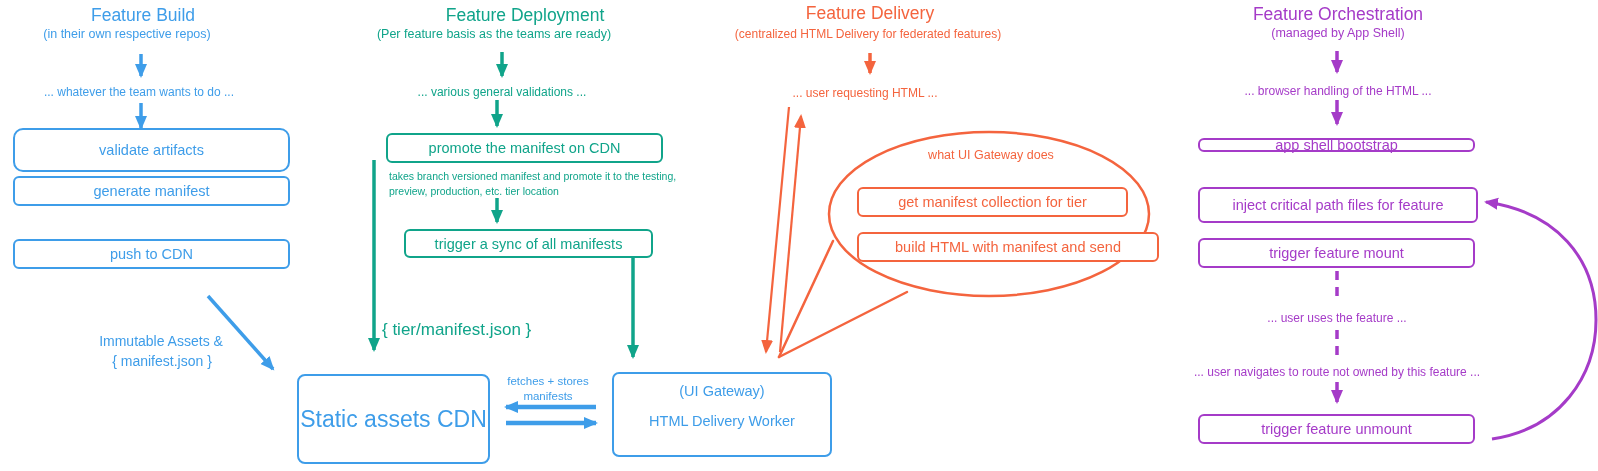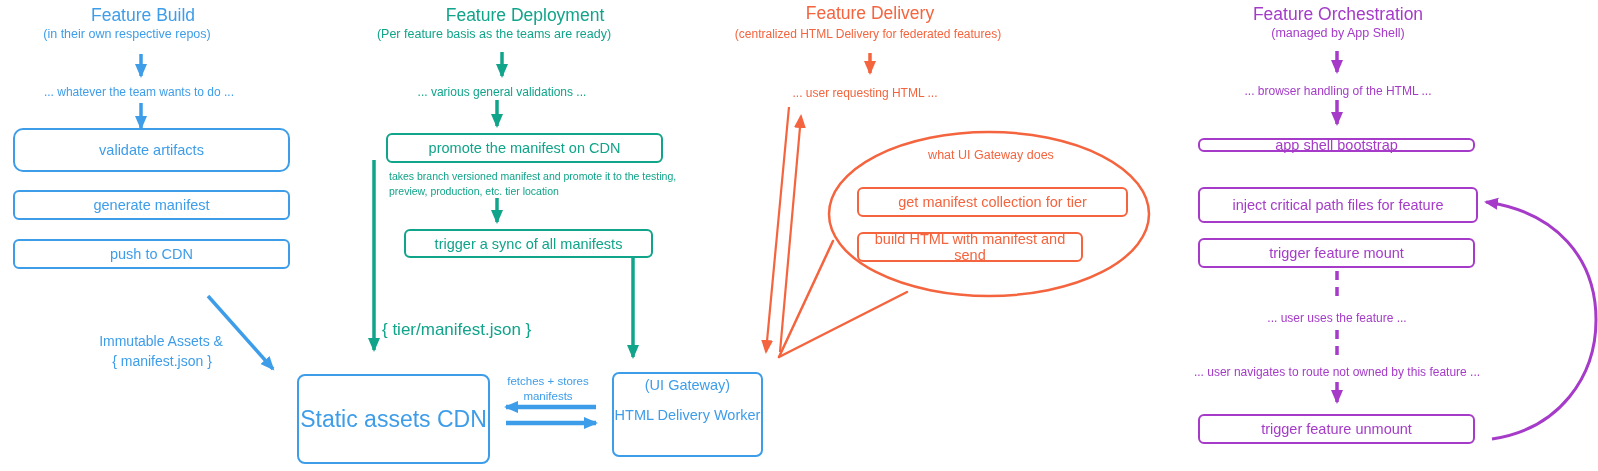--- a/index.html
+++ b/index.html
@@ -78,21 +78,21 @@
     <line x1="1337" y1="330" x2="1337" y2="358" stroke="#A53BC8" stroke-width="3.5" stroke-dasharray="9 7"></line>
     <line x1="1337" y1="382" x2="1337" y2="402" stroke="#A53BC8" stroke-width="3.5" marker-end="url(#mPurple)"></line>
     <path d="M1492,439 C1560,429 1596,376 1596,320 C1596,258 1556,212 1486,202" fill="none" stroke="#A53BC8" stroke-width="3" marker-end="url(#mPurple)"></path>
   </svg>
 
   <div class="lbl title c-blue" style="left:43px;top:5px;width:200px;">Feature Build</div>
   <div class="lbl subtitle c-blue" style="left:27px;top:27px;width:200px;">(in their own respective repos)</div>
   <div class="lbl note c-blue" style="left:39px;top:85px;width:200px;">... whatever the team wants to do ...</div>
 
   <div class="box b-blue c-blue" style="left:13px;top:128px;width:277px;height:44px;border-radius:10px;">validate artifacts</div>
-  <div class="box b-blue c-blue" style="left:13px;top:190px;width:277px;height:30px;">generate manifest</div>
+  <div class="box b-blue c-blue" style="left:13px;top:176px;width:277px;height:30px;">generate manifest</div>
   <div class="box b-blue c-blue" style="left:13px;top:239px;width:277px;height:30px;">push to CDN</div>
 
   <div class="lbl edge-label c-blue" style="left:61px;top:325px;width:200px;">Immutable Assets &amp;</div>
   <div class="lbl edge-label c-blue" style="left:62px;top:345px;width:200px;">{ manifest.json }</div>
 
   <div class="lbl title c-teal" style="left:425px;top:5px;width:200px;">Feature Deployment</div>
   <div class="lbl subtitle c-teal" style="left:364px;top:27px;width:260px;">(Per feature basis as the teams are ready)</div>
   <div class="lbl note c-teal" style="left:382px;top:85px;width:240px;">... various general validations ...</div>
 
   <div class="box b-teal c-teal" style="left:386px;top:133px;width:277px;height:30px;">promote the manifest on CDN</div>
@@ -100,38 +100,38 @@
   <div class="box b-teal c-teal" style="left:404px;top:229px;width:249px;height:29px;">trigger a sync of all manifests</div>
 
   <div class="abs c-teal" style="left:382px;top:320px;font-size:17px;">{ tier/manifest.json }</div>
 
   <div class="lbl title c-orange" style="left:770px;top:3px;width:200px;">Feature Delivery</div>
   <div class="lbl c-orange" style="left:733px;top:27px;width:270px;font-size:12px;">(centralized HTML Delivery for federated features)</div>
   <div class="lbl note c-orange" style="left:765px;top:86px;width:200px;">... user requesting HTML ...</div>
 
   <div class="lbl c-orange" style="left:891px;top:148px;width:200px;font-size:12.5px;">what UI Gateway does</div>
   <div class="box b-orange c-orange" style="left:857px;top:187px;width:271px;height:30px;">get manifest collection for tier</div>
-  <div class="box b-orange c-orange" style="left:857px;top:232px;width:226px;height:30px;">build HTML with manifest and send</div>
+  <div class="box b-orange c-orange" style="left:857px;top:232px;width:302px;height:30px;">build HTML with manifest and send</div>
 
   <div class="lbl title c-purple" style="left:1238px;top:4px;width:200px;">Feature Orchestration</div>
   <div class="lbl subtitle c-purple" style="left:1238px;top:26px;width:200px;">(managed by App Shell)</div>
   <div class="lbl note c-purple" style="left:1218px;top:84px;width:240px;">... browser handling of the HTML ...</div>
 
   <div class="box b-purple c-purple" style="left:1198px;top:138px;width:277px;height:14px;">app shell bootstrap</div>
   <div class="box b-purple c-purple" style="left:1198px;top:187px;width:280px;height:36px;">inject critical path files for feature</div>
   <div class="box b-purple c-purple" style="left:1198px;top:238px;width:277px;height:30px;">trigger feature mount</div>
 
   <div class="lbl note c-purple" style="left:1237px;top:311px;width:200px;">... user uses the feature ...</div>
   <div class="lbl note c-purple" style="left:1157px;top:365px;width:360px;">... user navigates to route not owned by this feature ...</div>
 
   <div class="box b-purple c-purple" style="left:1198px;top:414px;width:277px;height:30px;">trigger feature unmount</div>
 
   <div class="box b-blue c-blue" style="left:297px;top:374px;width:193px;height:90px;font-size:23px;border-radius:8px;">Static assets CDN</div>
 
   <div class="lbl c-blue" style="left:498px;top:374px;width:100px;font-size:11.5px;">fetches + stores</div>
   <div class="lbl c-blue" style="left:498px;top:389px;width:100px;font-size:11.5px;">manifests</div>
 
-  <div class="box b-blue c-blue" style="left:612px;top:372px;width:151px;height:85px;border-radius:7px;flex-direction:column;justify-content:flex-start;padding-top:3px;">
+  <div class="box b-blue c-blue" style="left:612px;top:372px;width:220px;height:85px;border-radius:7px;flex-direction:column;justify-content:flex-start;padding-top:9px;">
     <div>(UI Gateway)</div>
     <div style="margin-top:14px;">HTML Delivery Worker</div>
   </div>
 
 </div>
 
 </body></html>

